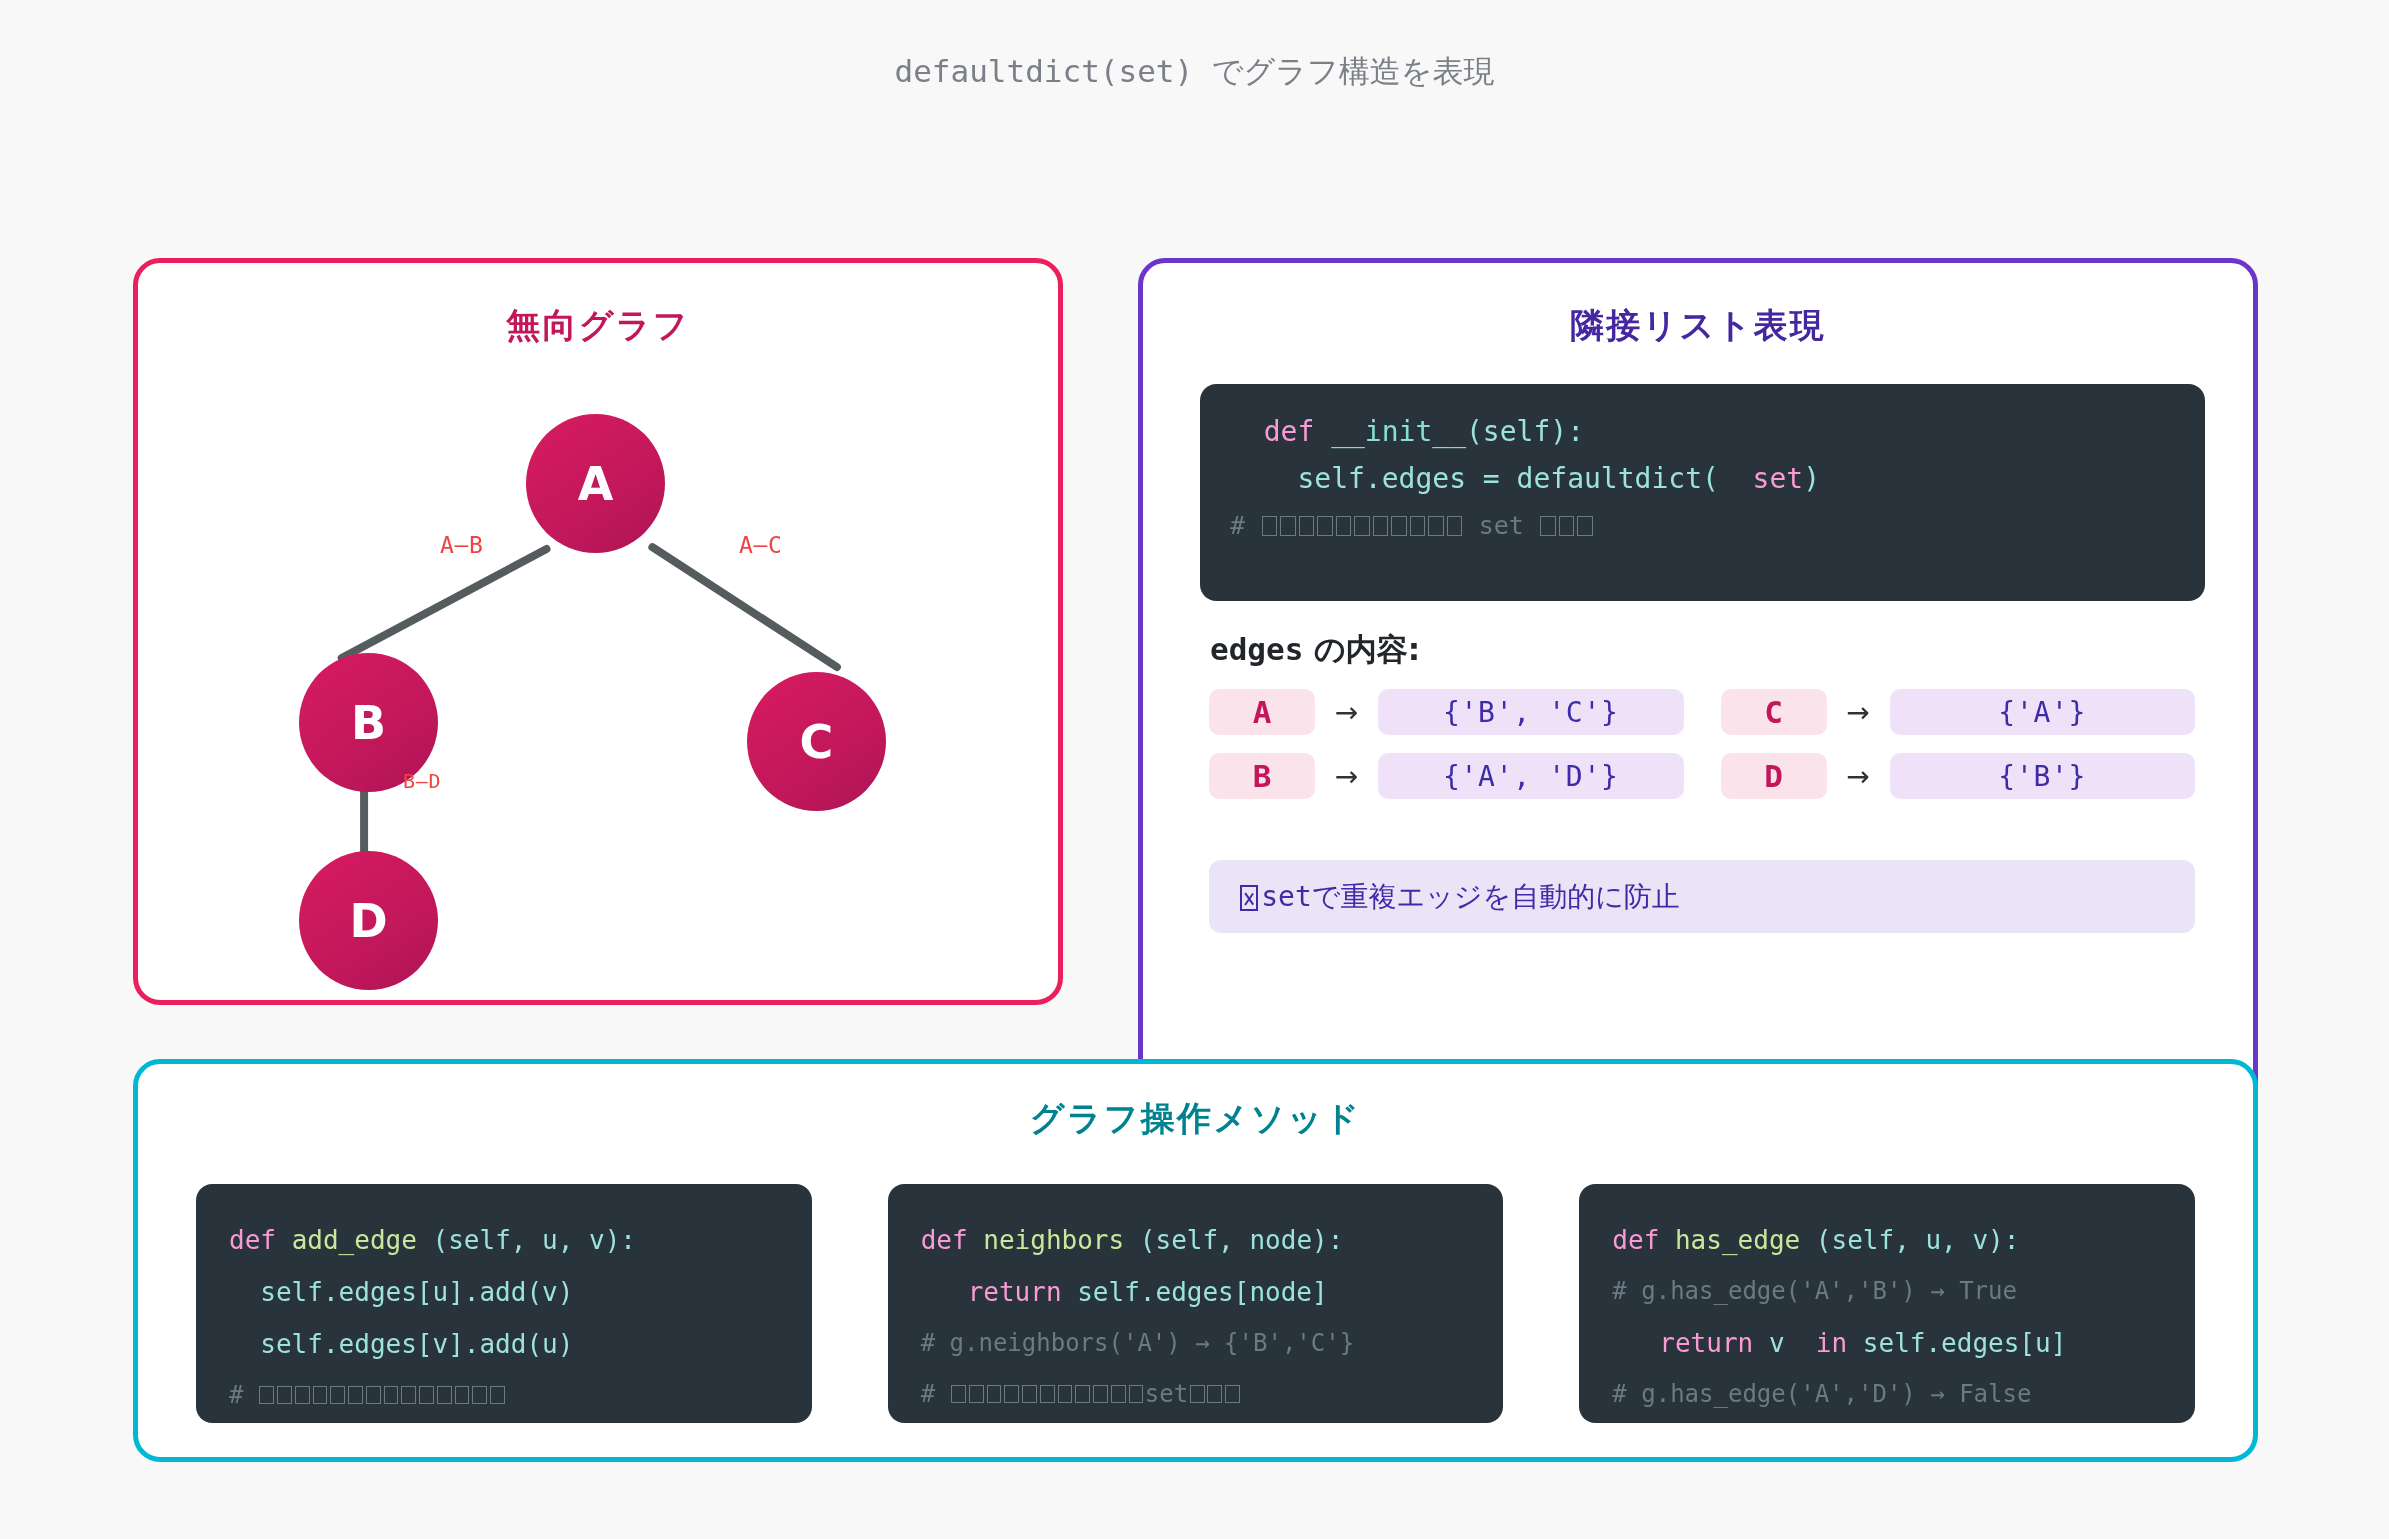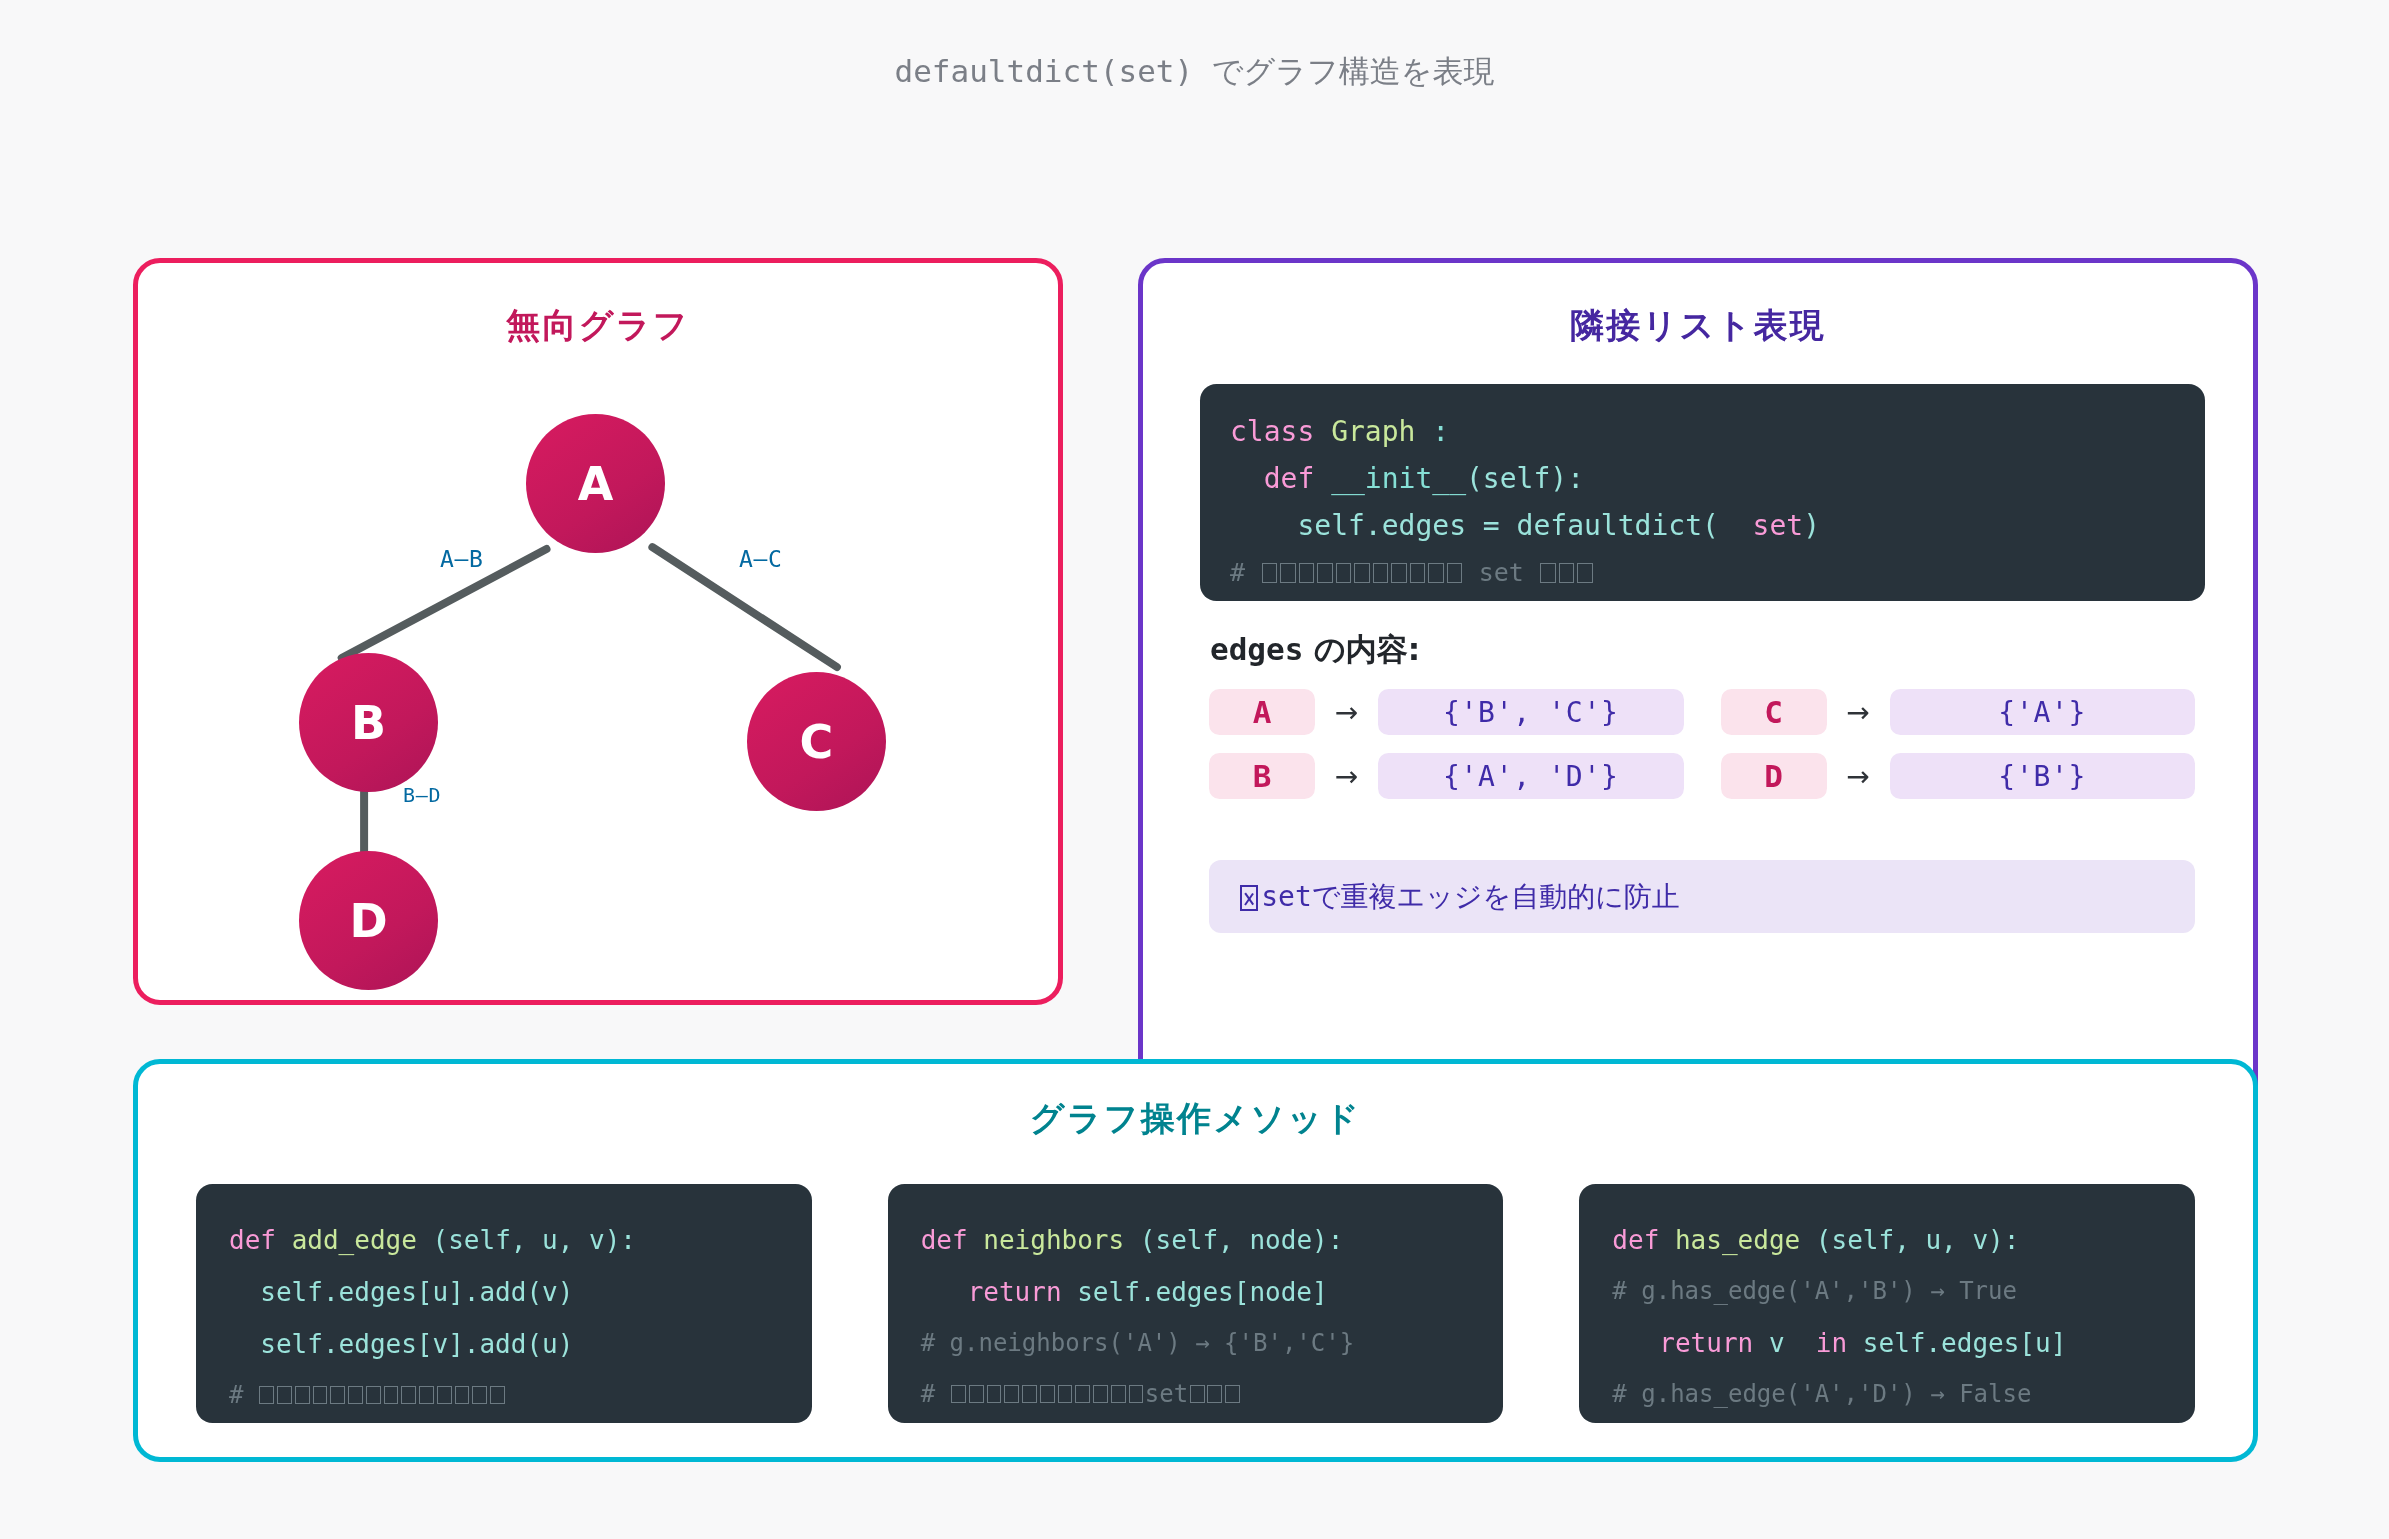--- a/index.html
+++ b/index.html
@@ -94,25 +94,24 @@
     transform-origin: 0 50%;
     z-index: 1;
   }
   #edge-ab { left: 412px; top: 168px; width: 240px; transform: rotate(152deg); }
   #edge-ac { left: 511px; top: 166px; width: 228px; transform: rotate(33deg); }
   #edge-bd { left: 226px; top: 409px;  width: 75px; transform: rotate(90deg); }
 
   .edge-label {
     position: absolute;
     font-size: 23px;
-    color: #0369a1;
+    color: #ef4444;
     font-family: "DejaVu Sans Mono", "Liberation Mono", monospace;
     letter-spacing: 0.7px;
     z-index: 3;
-    margin-top: 14px;
   }
   #edge-label-ab { left: 302px; top: 157px; }
   #edge-label-ac { left: 601px; top: 157px; }
   #edge-label-bd { left: 265px; top: 394px; font-size: 20px; }
 
   
   #adjacency-card {
     left: 1138px; top: 258px;
     width: 1120px; height: 924px;
     border-color: #6B35C9;
@@ -290,21 +289,20 @@
       <div class="node" id="node-b">B</div>
       <div class="node" id="node-c">C</div>
       <div class="node" id="node-d">D</div>
     </div>
   </div>
 
   <div class="card" id="adjacency-card">
     <div class="card-title">隣接リスト表現</div>
 
     <div class="code-block" id="main-code">
-      <div class="code-line"><span class="tok-kw">class</span> <span class="tok-name">Graph</span> <span class="tok-punc">:</span></div>
 
       <div class="code-line">  <span class="tok-kw">def</span> <span class="tok-fn">__init__</span><span class="tok-plain">(self):</span></div>
 
       <div class="code-line">    <span class="tok-plain">self.edges = defaultdict(</span>  <span class="tok-builtin">set</span><span class="tok-plain">)</span></div>
 
       <div class="code-line small tok-comment"><span>#</span> <span class="tofu-run"><span class="tofu"></span><span class="tofu"></span><span class="tofu"></span><span class="tofu"></span><span class="tofu"></span><span class="tofu"></span><span class="tofu"></span><span class="tofu"></span><span class="tofu"></span><span class="tofu"></span><span class="tofu"></span></span> <span>set</span> <span class="tofu-run"><span class="tofu"></span><span class="tofu"></span><span class="tofu"></span></span></div>
     </div>
 
     <div class="edges-heading"><span class="mono">edges</span><span> の内容:</span></div>
 

